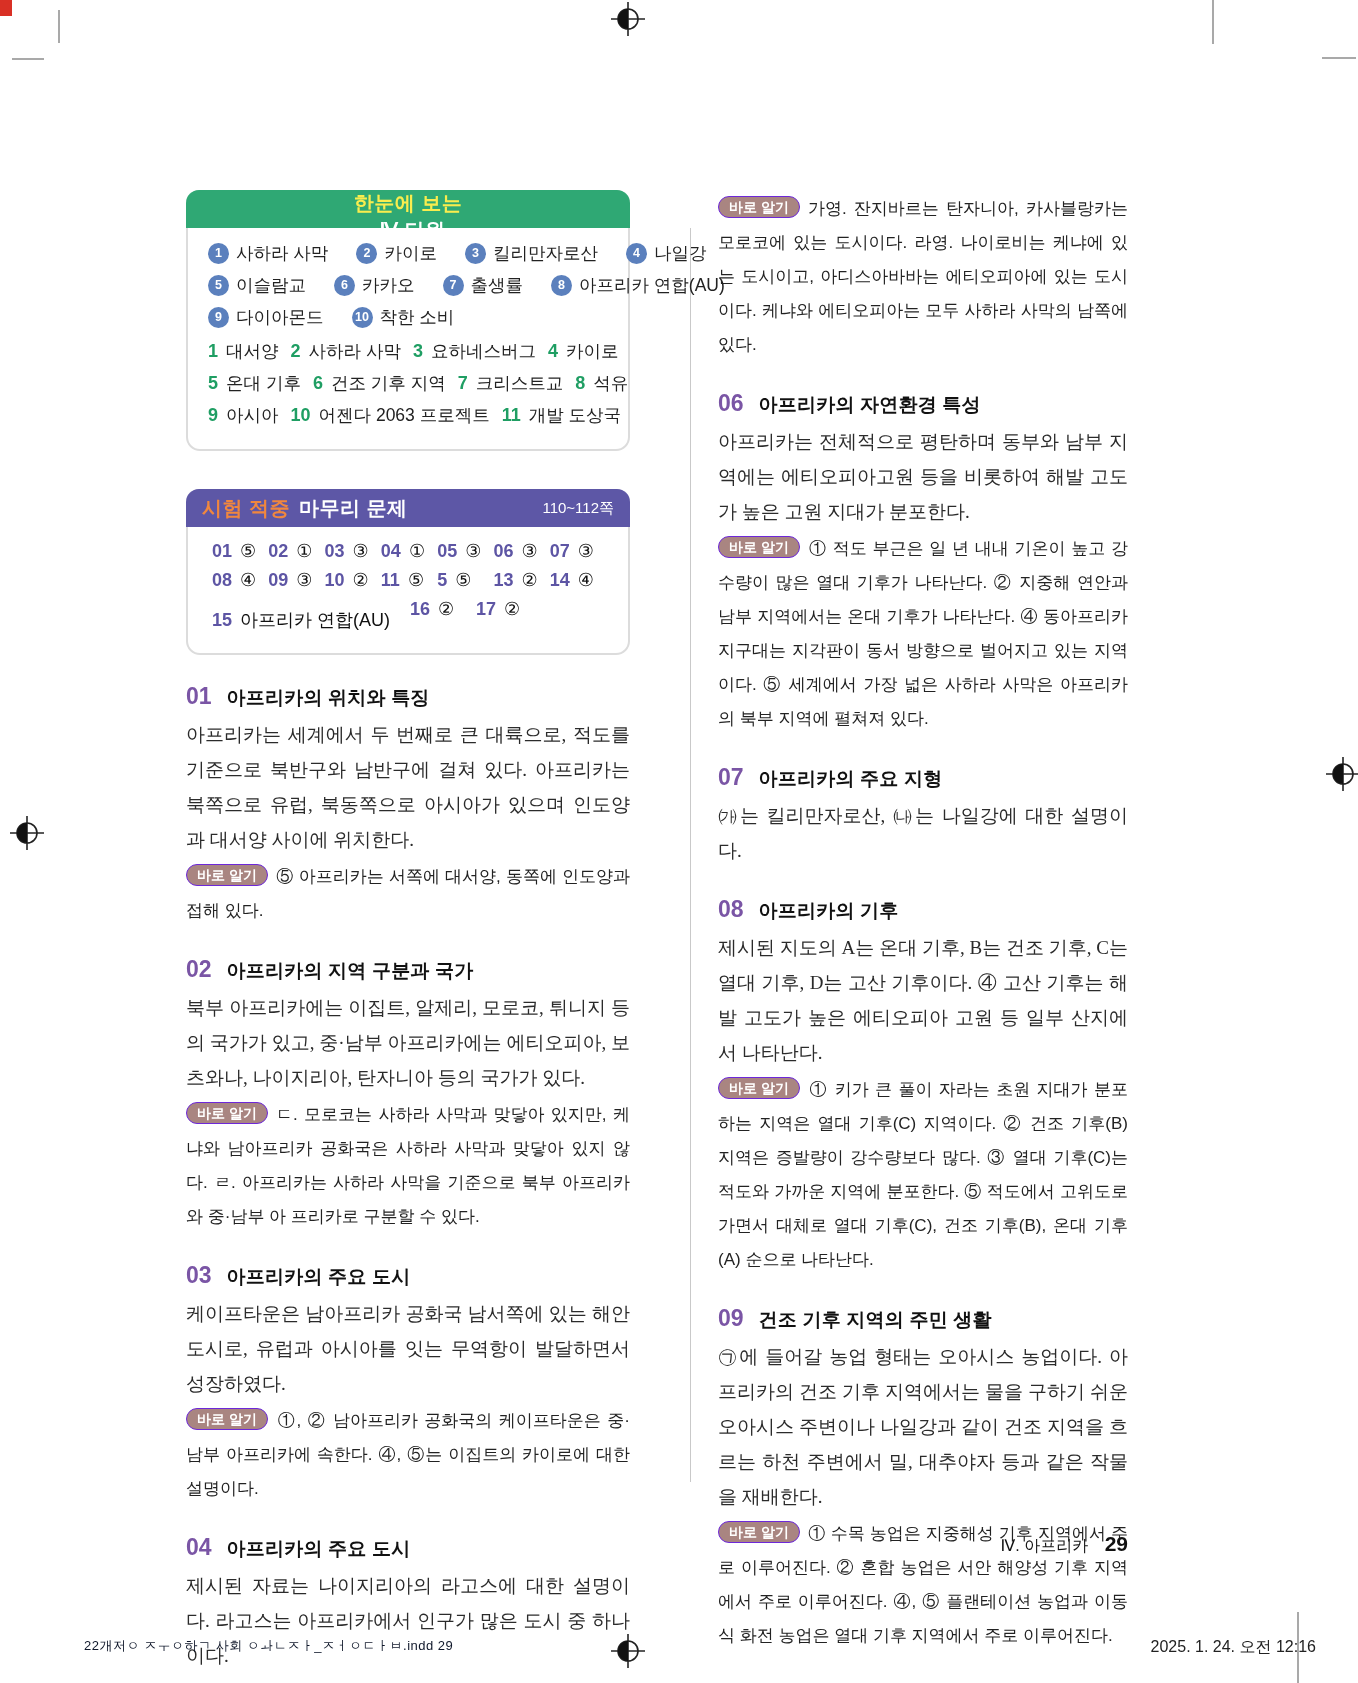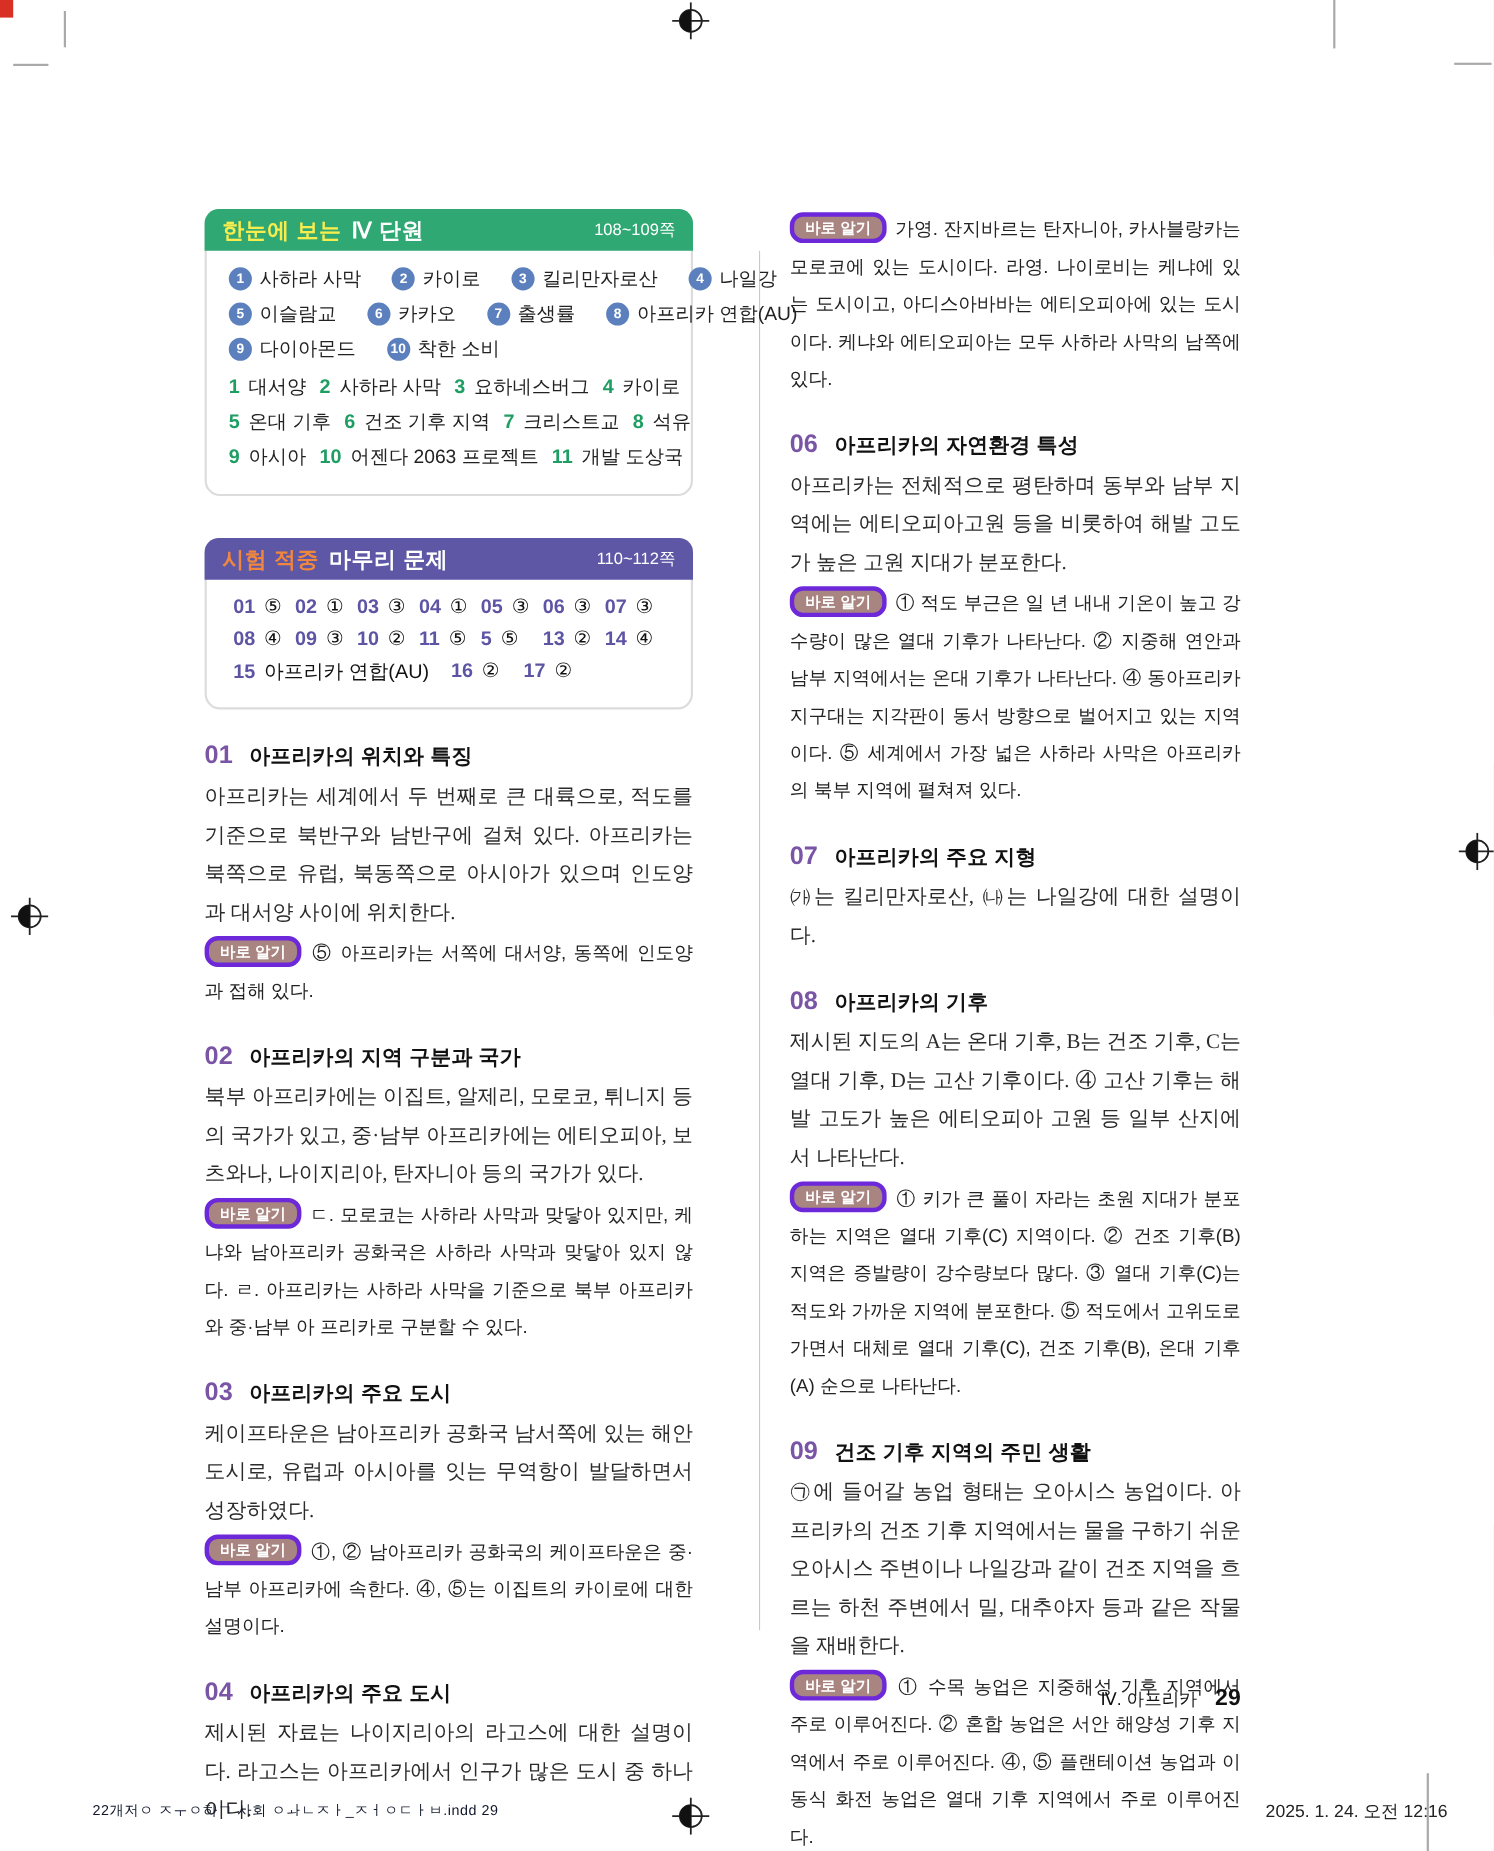--- a/index.html
+++ b/index.html
@@ -13,21 +13,21 @@
 
   
   #col-left{position:absolute;left:186px;top:190px;width:444px;}
   #col-right{position:absolute;left:718px;top:192px;width:410px;}
   #divider{position:absolute;left:690px;top:228px;width:1px;height:1254px;background:#c9c9c9;}
 
   
   .box{border:2px solid #dcdcdc;border-radius:14px;background:#fff;}
   .box-header{display:flex;align-items:center;margin:-2px -2px 0 -2px;height:38px;
               border-radius:13px 13px 0 0;padding:0 16px;}
-  .box-header.green{background:#2fa874;}
+  .box-header.green{background:#2fa874;flex-direction:column;}
   .box-header.purple{background:#5d57a6;align-items:center;}
   .bh-accent{font-weight:800;font-size:20px;color:#f9ed4e;letter-spacing:.5px;}
   .bh-accent.orange{color:#f0873e;}
   .bh-rest{font-weight:800;font-size:20px;color:#ffffff;margin-left:9px;letter-spacing:.5px;}
   .bh-range{margin-left:auto;color:#ffffff;font-size:15px;}
 
   .glance-items{padding:13px 20px 2px 20px;}
   .item-row{display:flex;column-gap:28px;margin-bottom:8px;}
   .g-item{display:flex;align-items:center;font-size:17.5px;color:#222;white-space:nowrap;}
   .circ{width:21px;height:21px;border-radius:50%;background:#5b80bd;color:#fff;font-size:12.5px;
@@ -42,33 +42,33 @@
                     border-radius:50%;background:#2fa874;}
   .corr-rows{padding:0 20px 14px 20px;}
   .corr-row{display:flex;column-gap:12px;margin-bottom:8px;}
   .c-item{font-size:17.5px;color:#222;white-space:nowrap;}
   .cnum{color:#1f9e63;font-weight:800;margin-right:8px;font-size:18px;}
 
   .exam-box{margin-top:38px;}
   .ans-rows{padding:13px 22px 14px 24px;}
   .ans-row{display:flex;margin-bottom:7px;}
   .pair{width:66px;white-space:nowrap;}
-  .pair.wide{width:198px;}
+  .pair.wide{width:198px;margin-top:10px;}
   .anum{color:#5d55a4;font-weight:800;font-size:18px;margin-right:8px;font-style:normal;}
   .acirc{font-size:18px;color:#111;}
 
   
   .sec{margin-top:28px;}
   .sec-head{display:flex;align-items:baseline;}
   .sec-num{color:#7a55a5;font-weight:800;font-size:23px;flex:none;}
   .sec-title{font-weight:800;font-size:19px;color:#111;margin-left:15px;letter-spacing:.2px;}
   .body{font-family:"Liberation Serif",serif;font-size:19px;line-height:35px;color:#2b2b2b;
         text-align:justify;margin:6px 0 0 0;}
   .baro{font-size:17px;line-height:34px;color:#222;text-align:justify;margin:3px 0 0 0;}
-  .badge{display:inline-block;background:#a98581;border:4px solid #6d28d9;color:#fff;
+  .badge{display:inline-block;background:#a98581;border:1px solid #6d28d9;color:#fff;
          font-size:14px;font-weight:700;line-height:20px;padding:0 10px;border-radius:12px;
          margin-right:8px;transform:translateY(-2px);}
 
   
   #page-footer{position:absolute;left:718px;top:1532px;width:410px;text-align:right;}
   .pf-chapter{font-size:16px;color:#111;}
   .pf-num{font-size:21px;font-weight:800;color:#111;margin-left:12px;}
   #print-left{position:absolute;left:84px;top:1637px;font-size:13px;color:#0f172a;letter-spacing:.5px;}
   #print-right{position:absolute;right:42px;top:1637px;font-size:16px;color:#222;}
 </style>

